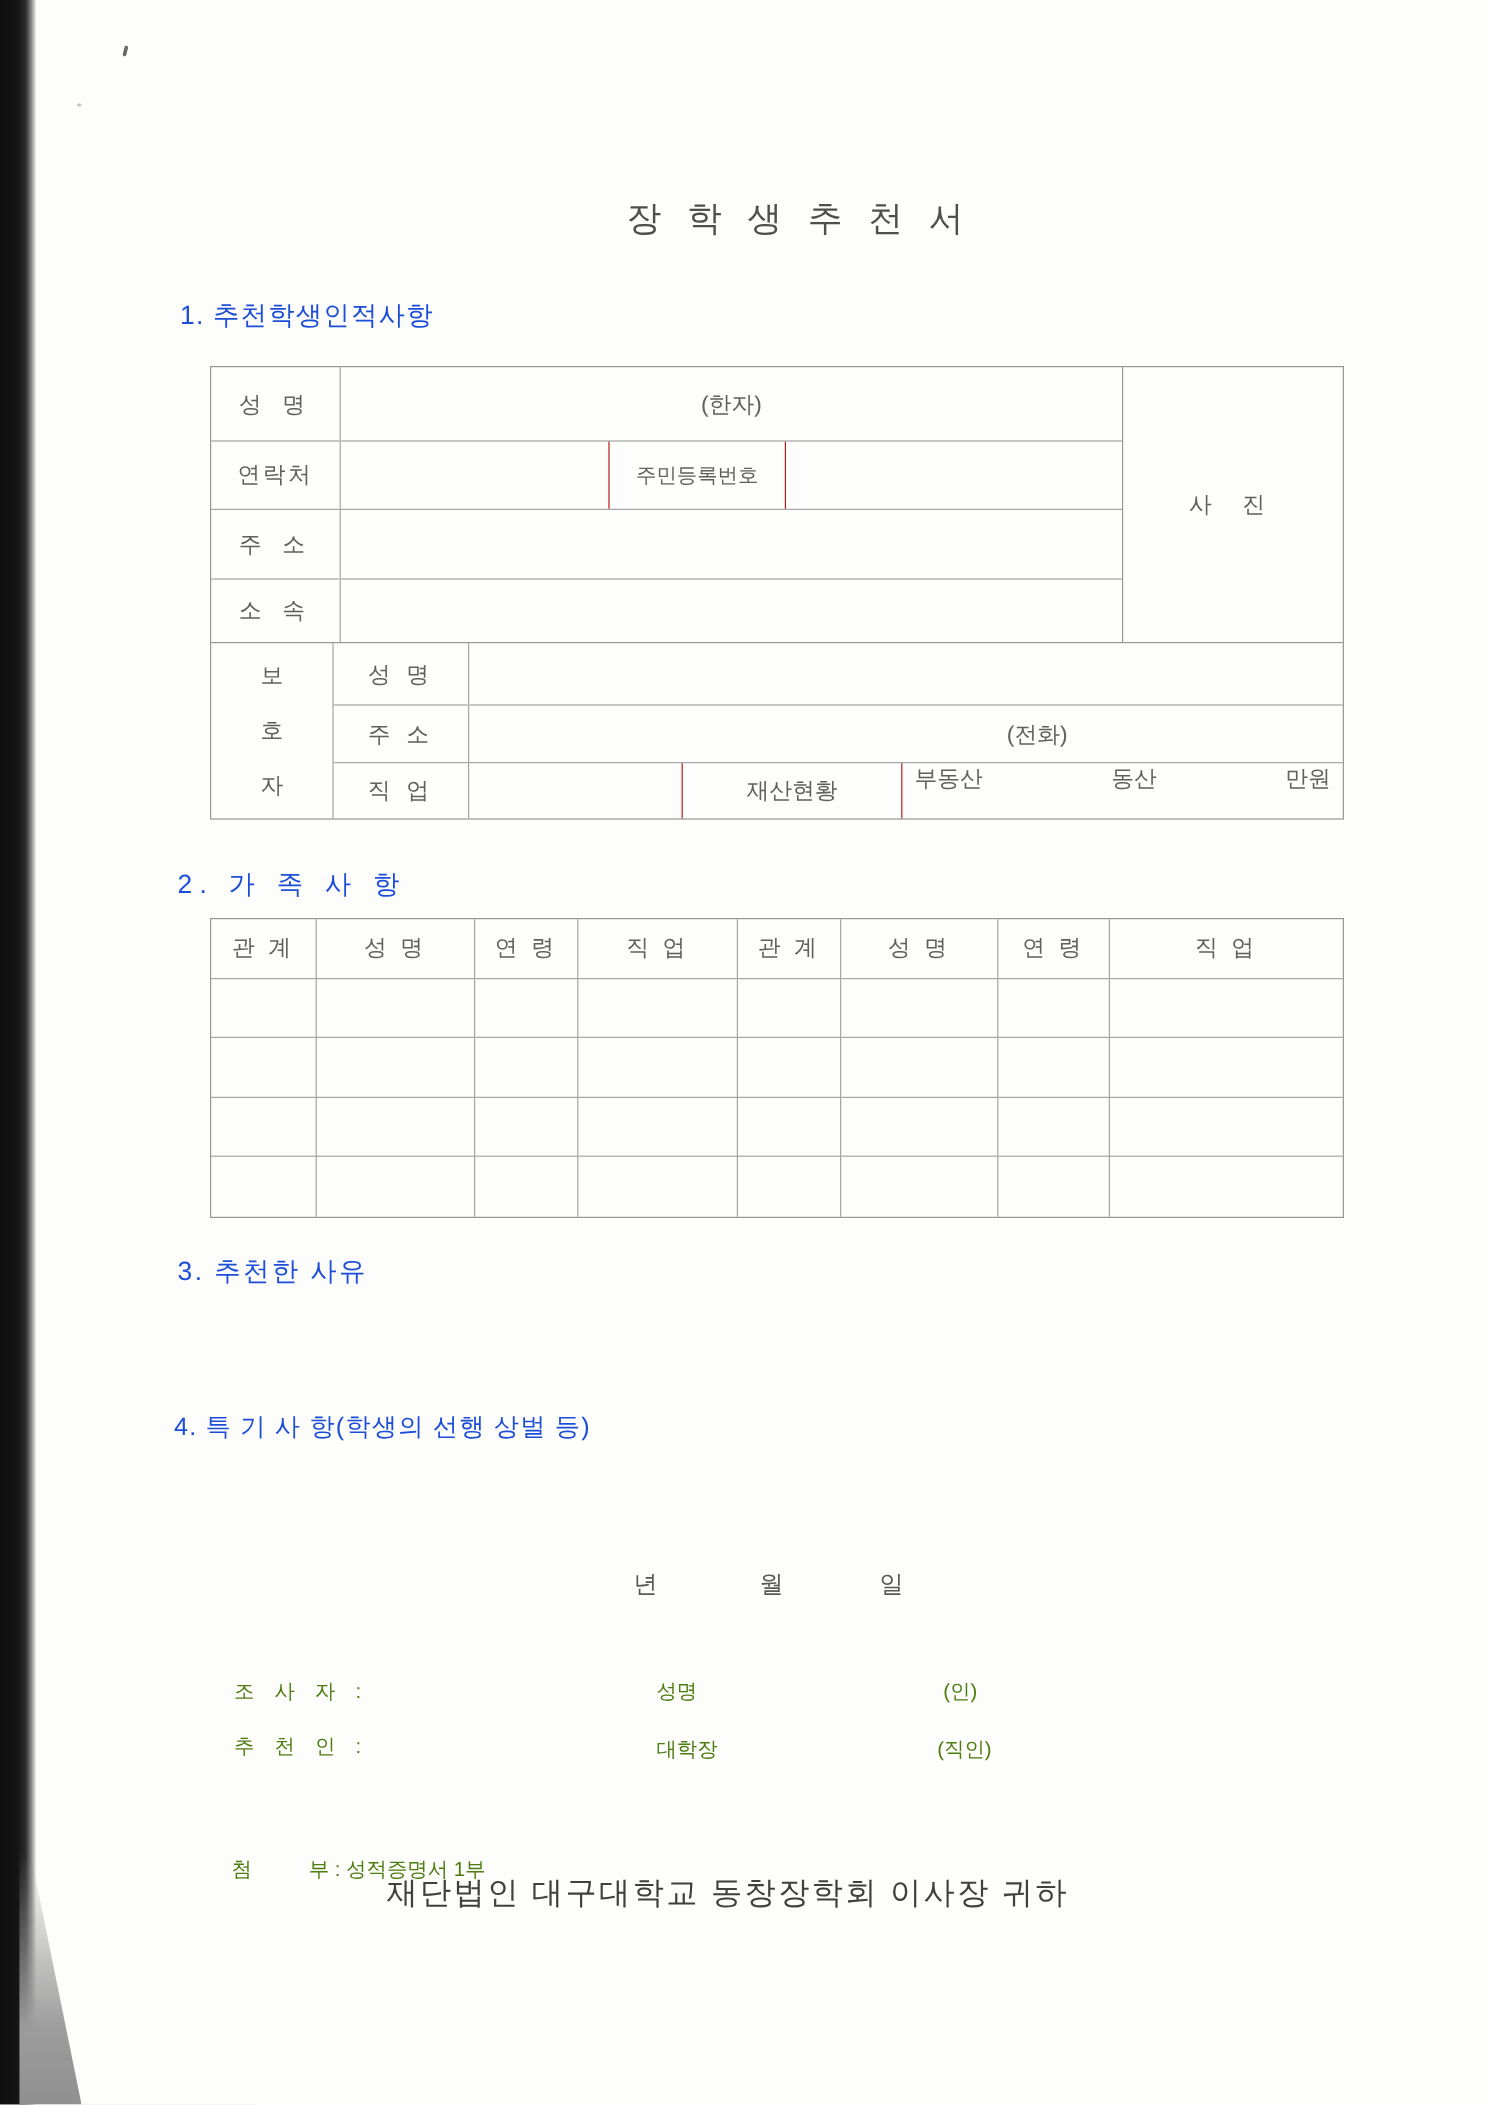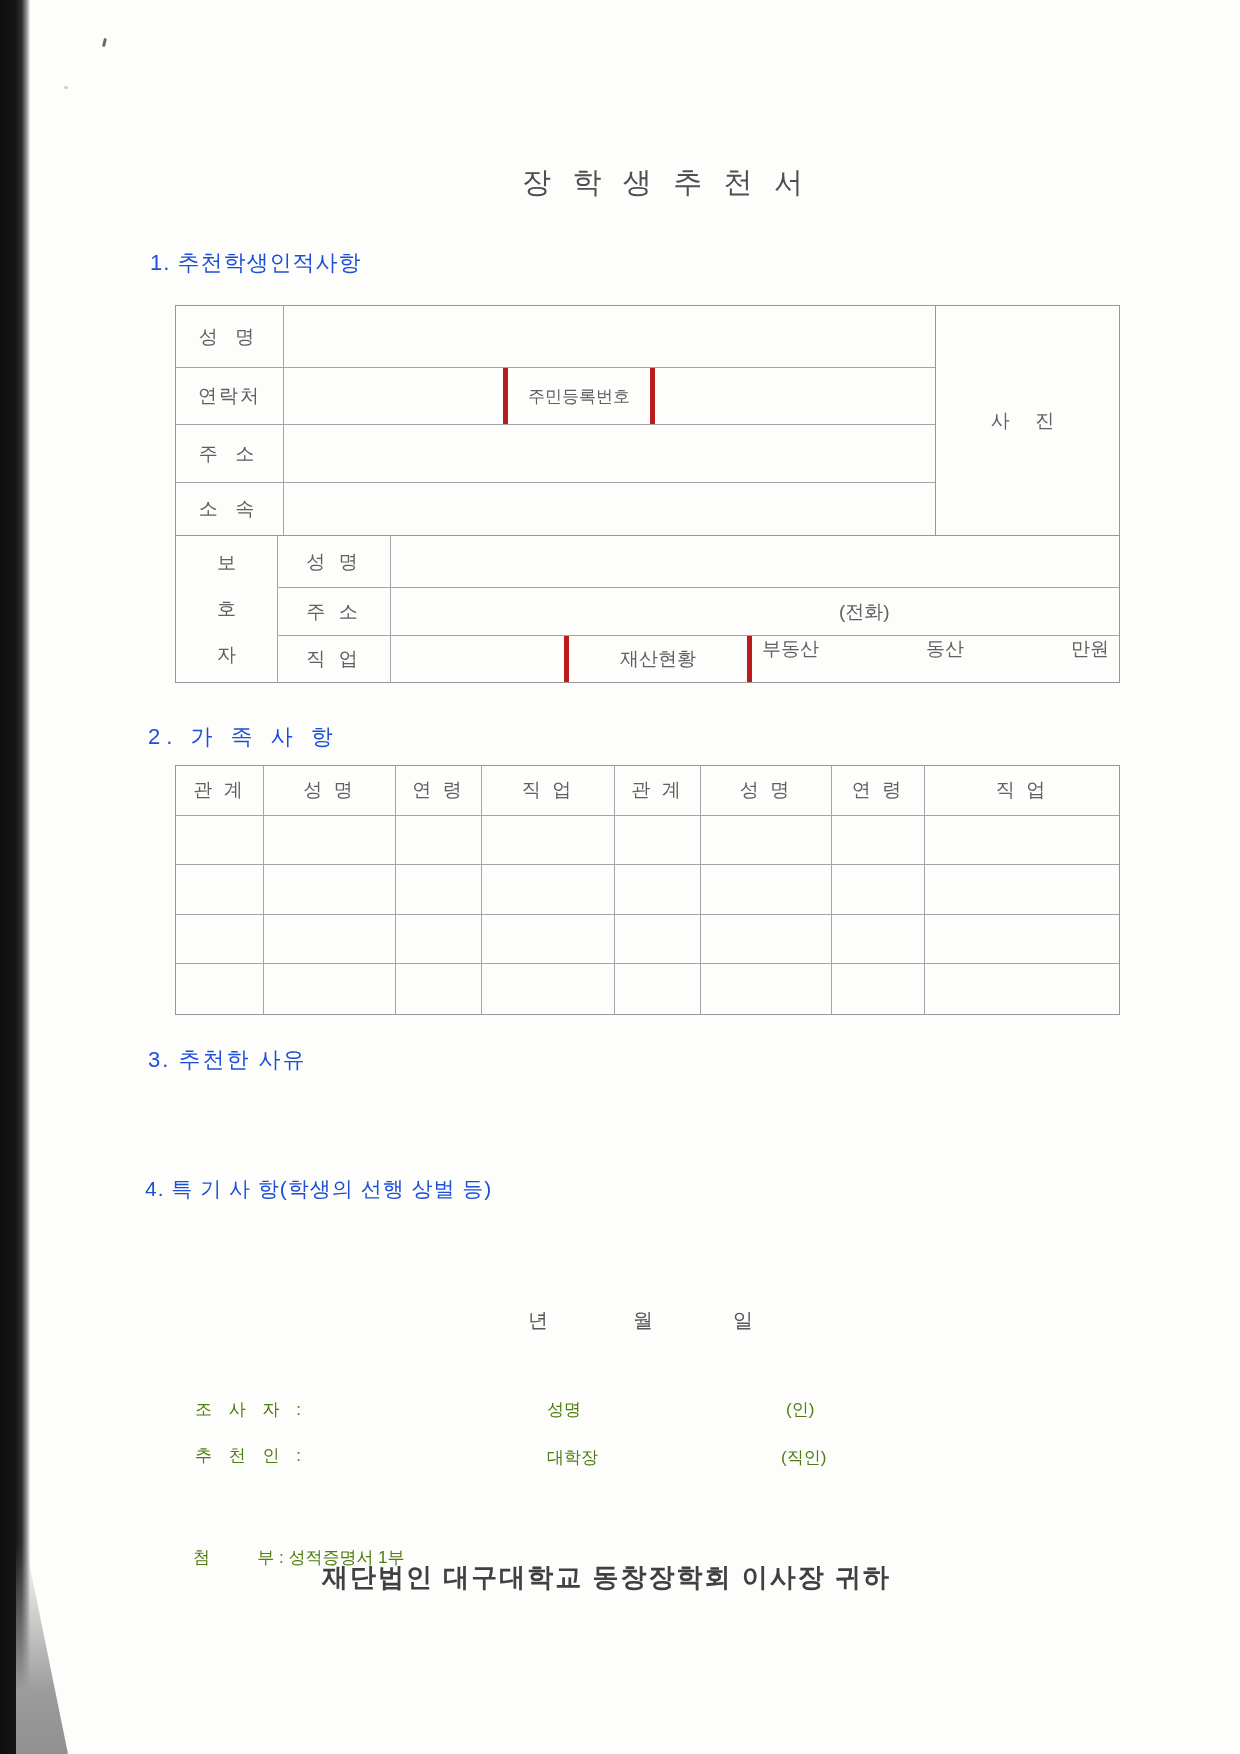--- a/index.html
+++ b/index.html
@@ -36,21 +36,21 @@
     font-size:19px;color:#606060;
   }
   .t1 *{box-sizing:border-box;}
   .t1-top{display:flex;height:230px;border-bottom:1px solid #979797;}
   .t1-main{width:760px;display:flex;flex-direction:column;border-right:1px solid #979797;}
   .t1-photo{flex:1;display:flex;align-items:center;justify-content:center;letter-spacing:10px;}
   .r{display:flex;border-bottom:1px solid #a5a5a5;}
   .r:last-child{border-bottom:none;}
   .lab{width:108px;border-right:1px solid #a5a5a5;display:flex;align-items:center;justify-content:center;}
   .cell{display:flex;align-items:center;}
-  .br{border-right:5px solid #b91c1c;}
+  .br{border-right:1px solid #b91c1c;}
   .row1{height:62px;} .row2{height:57px;} .row3{height:58px;} .row4{flex:1;}
   .hanja{flex:1;justify-content:center;}
   .jumin{width:147px;justify-content:center;font-size:17px;}
   .sp224{width:224px;}
   .t1-bottom{flex:1;display:flex;}
   .gcol{width:102px;border-right:1px solid #a5a5a5;display:flex;flex-direction:column;align-items:center;justify-content:center;gap:20px;}
   .gmain{flex:1;display:flex;flex-direction:column;}
   .row5{height:52px;} .row6{height:48px;} .row7{flex:1;}
   .slab{width:113px;border-right:1px solid #a5a5a5;display:flex;align-items:center;justify-content:center;letter-spacing:4px;}
   .phone{padding-left:448px;}
@@ -67,41 +67,42 @@
     grid-template-rows:repeat(5,1fr);
     font-size:19px;color:#606060;
   }
   .t2c{border-right:1px solid #a5a5a5;border-bottom:1px solid #a5a5a5;display:flex;align-items:center;justify-content:center;letter-spacing:3px;}
   .t2c:nth-child(8n){border-right:none;}
   .t2c:nth-last-child(-n+8){border-bottom:none;}
 
   .dateline{font-size:20px;color:#585858;}
   .sig{font-size:17px;color:#4d7c0f;}
   .pre{white-space:pre;}
-  .footer{font-size:26px;font-weight:700;color:#404040;letter-spacing:2px;}
+  .footer{font-size:26px;font-weight:400;color:#404040;letter-spacing:2px;}
 </style>
 </head>
 <body>
 
 <div class="page">
 
   <div class="scan-strip"></div>
   <div class="scan-wedge"></div>
   <div class="speck1"></div>
   <div class="speck2"></div>
 
   <div class="abs title" style="left:522px;top:163px;font-family:Liberation Mono, monospace;">장 학 생 추 천 서</div>
 
   <div class="abs h2 ls1" style="left:150px;top:248px;">1. 추천학생인적사항</div>
 
   <div class="t1">
     <div class="t1-top">
       <div class="t1-main">
         <div class="r row1">
           <div class="lab ls6">성 명</div>
+          <div class="cell hanja">(한자)</div>
         </div>
         <div class="r row2">
           <div class="lab ls2">연락처</div>
           <div class="cell sp224 br"></div>
           <div class="cell jumin br">주민등록번호</div>
           <div class="cell" style="flex:1"></div>
         </div>
         <div class="r row3">
           <div class="lab ls6">주 소</div>
           <div class="cell" style="flex:1"></div>

